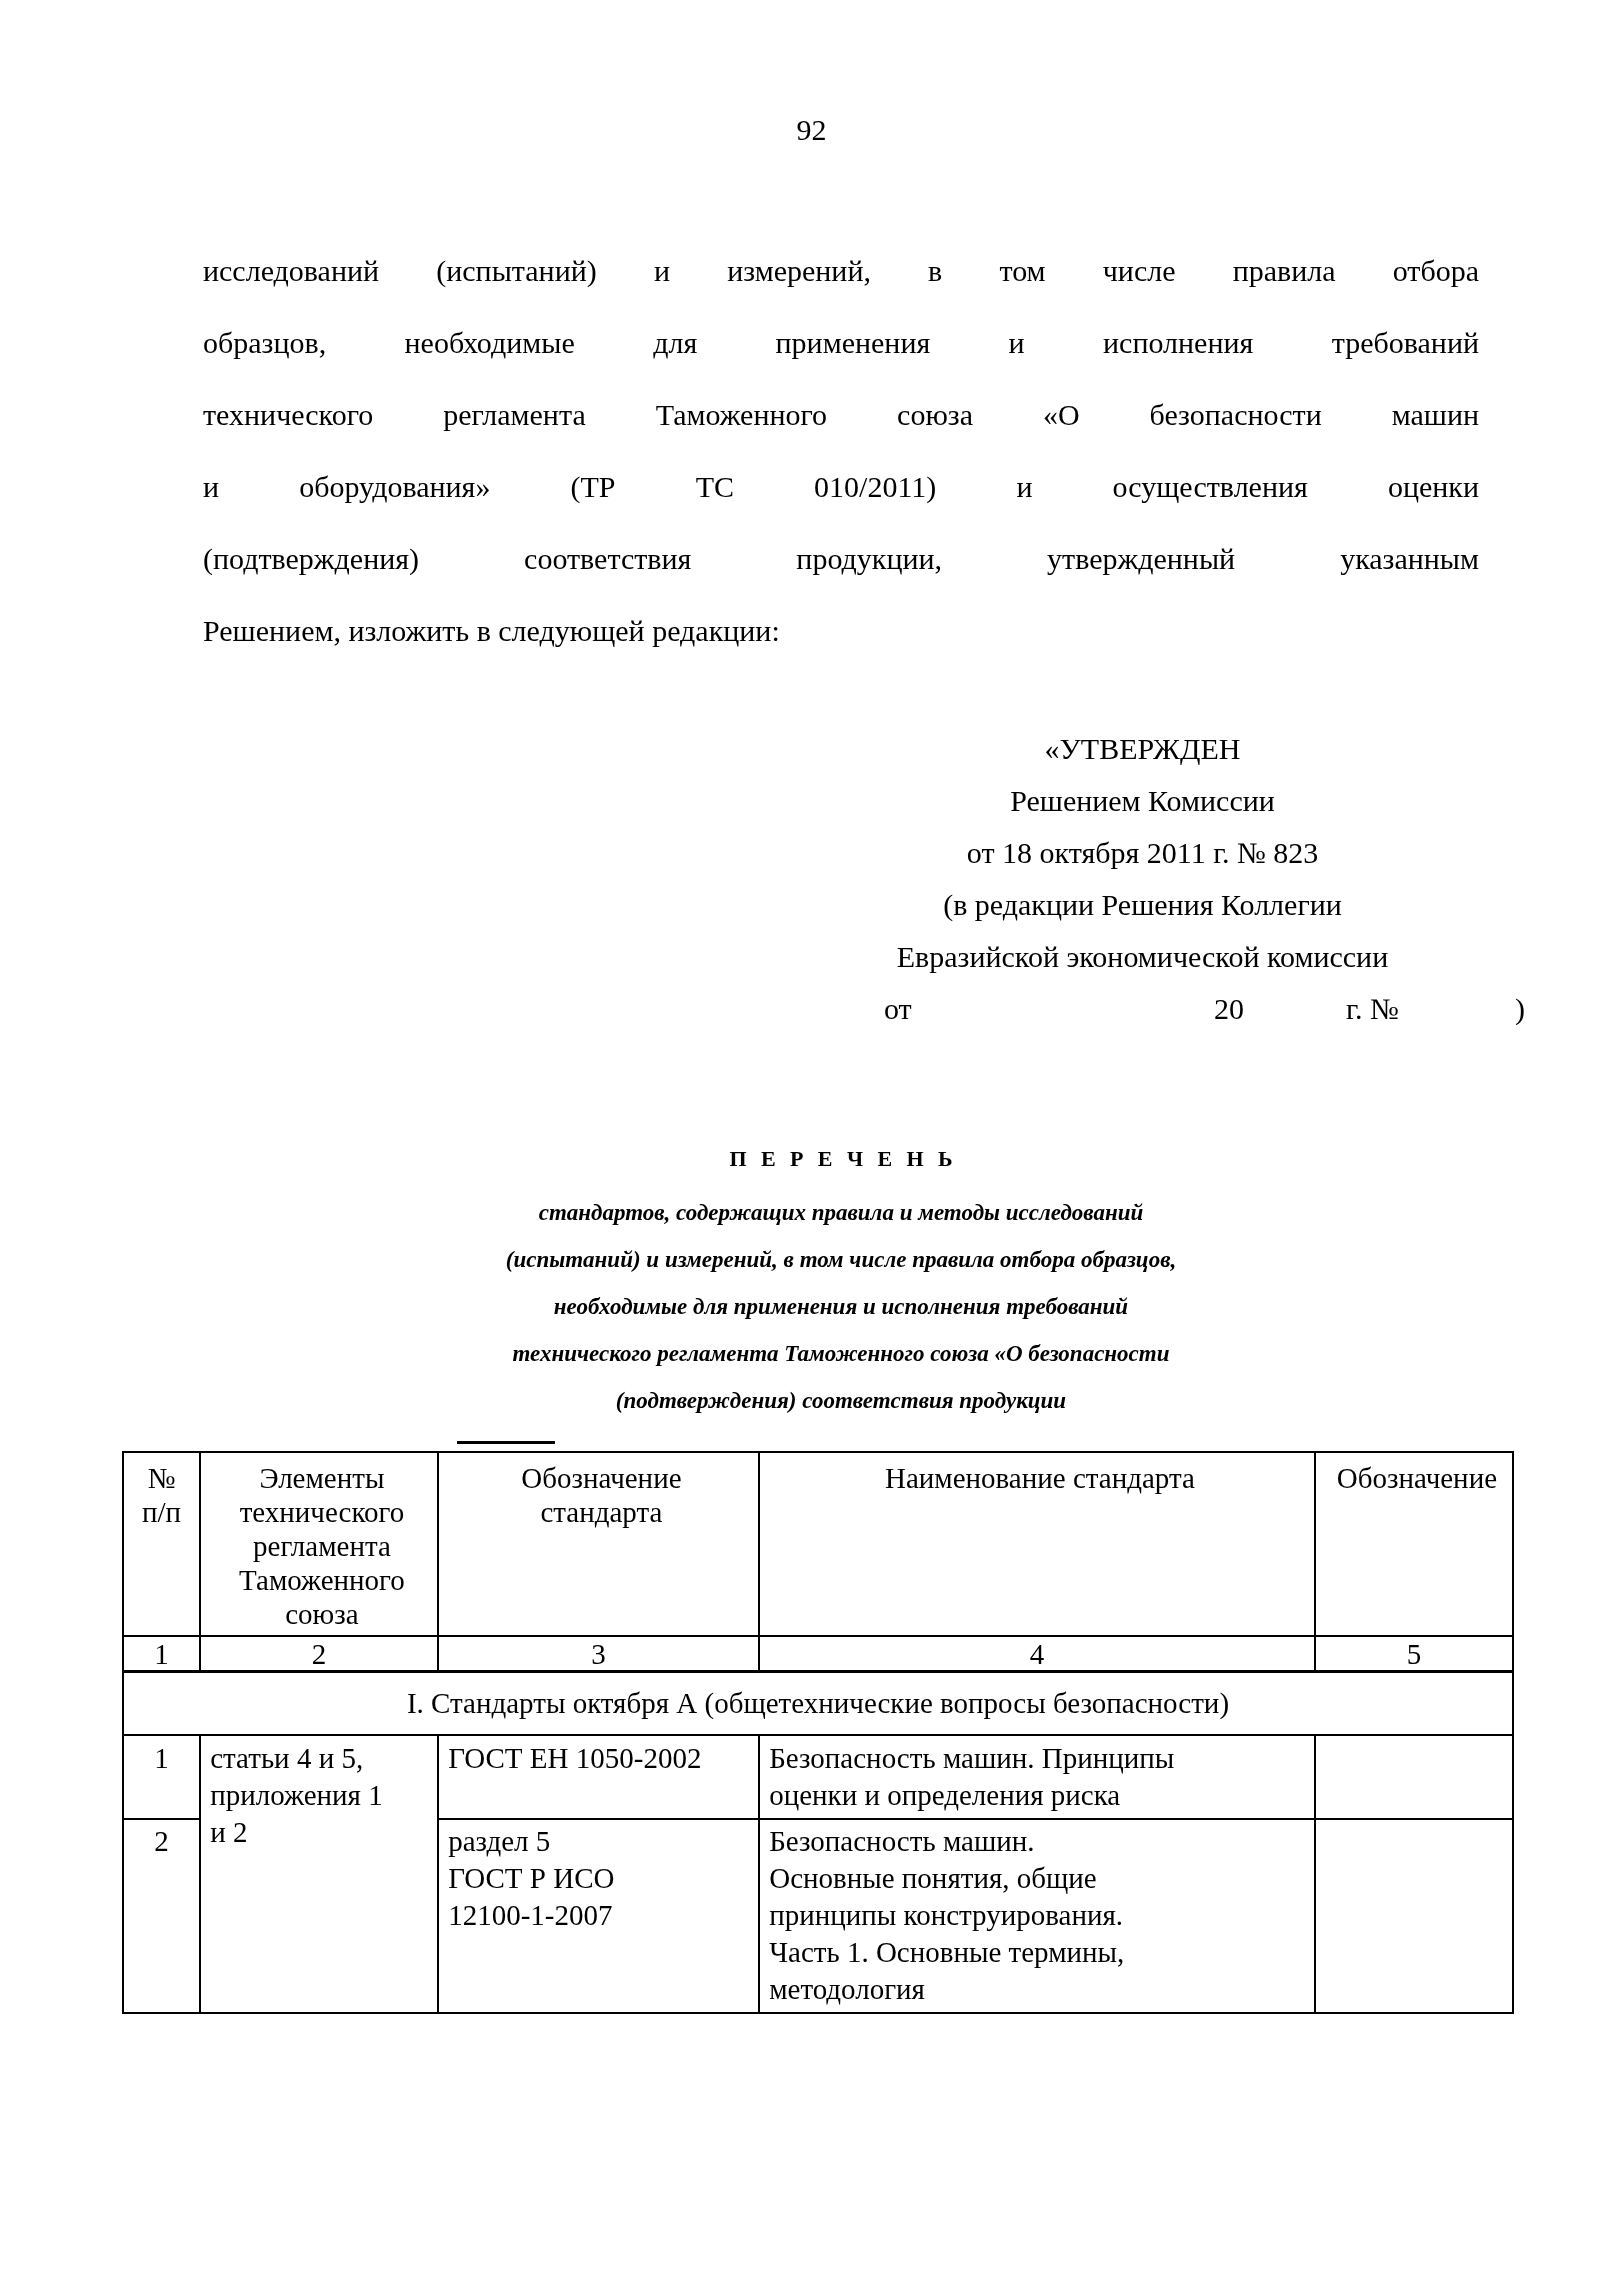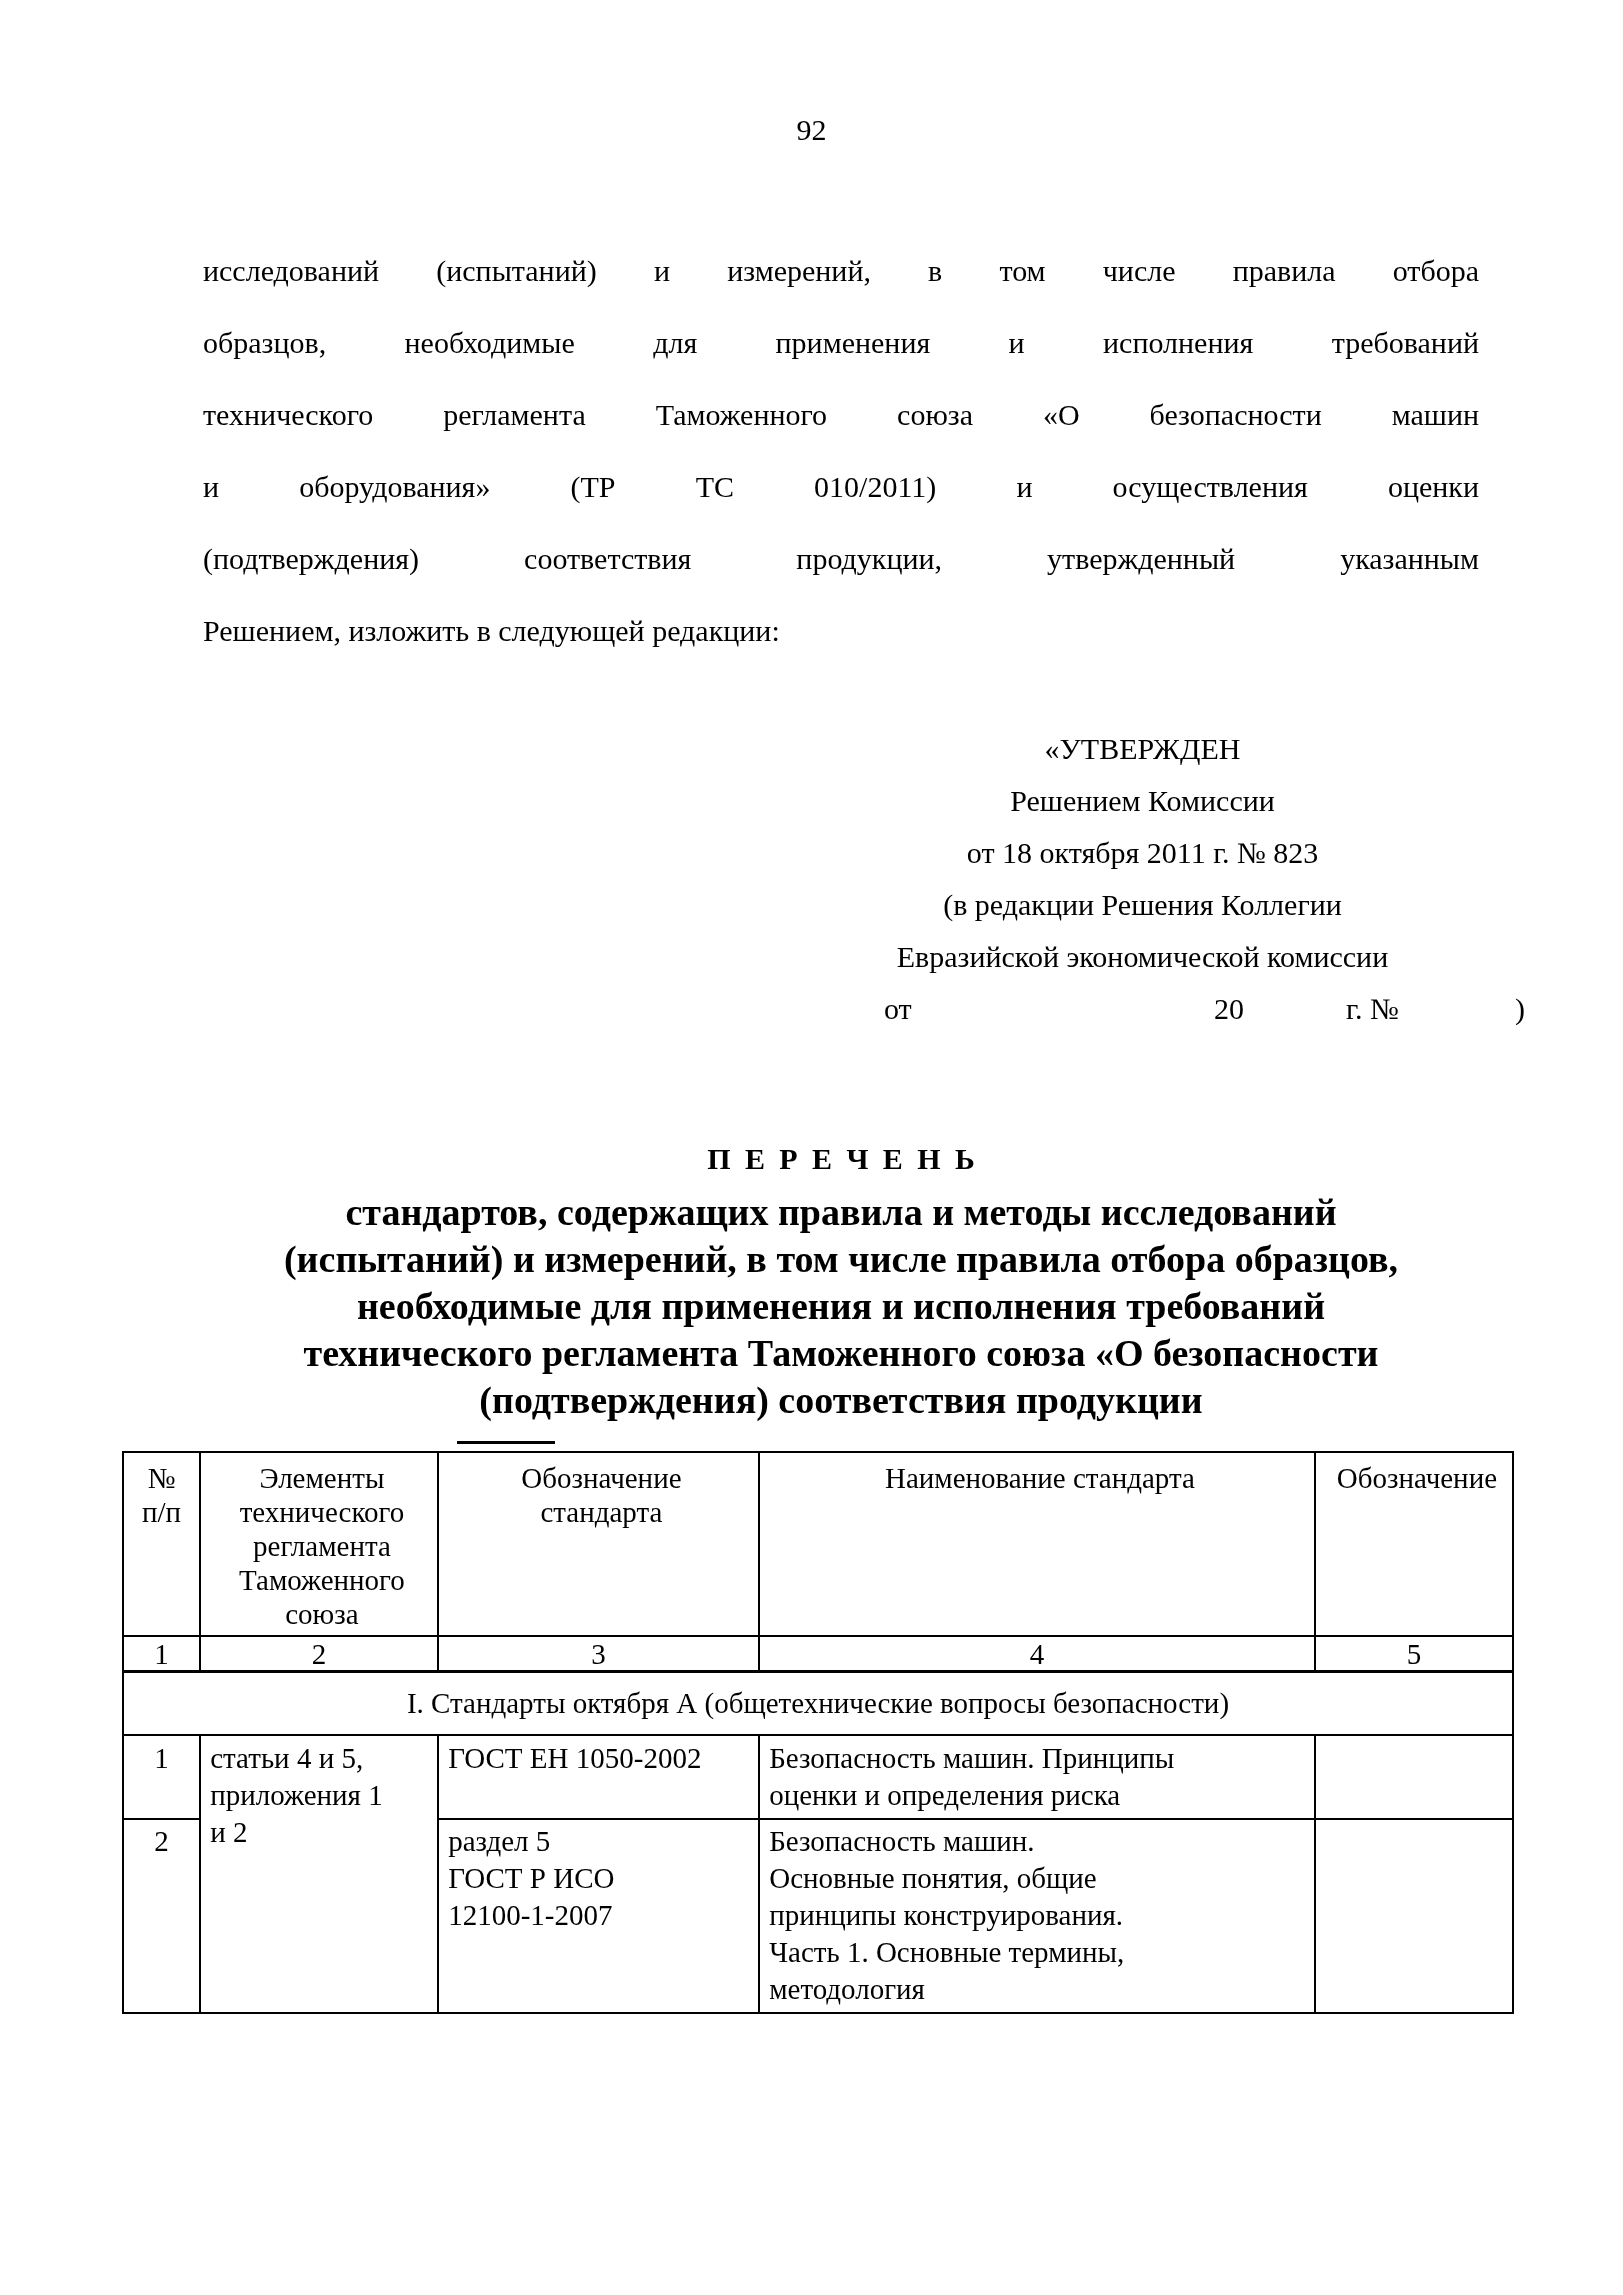--- a/index.html
+++ b/index.html
@@ -48,28 +48,28 @@
   .date-line .paren { left:700px; }
 
   
   .list-head {
     margin:101px 0 0 203px;
     width:1276px;
     text-align:center;
     font-weight:bold;
   }
   .lh-title {
-    font-size:30px;
+    font-size:22px;
     letter-spacing:14.4px;
     padding-left:14.4px;
     line-height:46px;
     margin-bottom:6.5px;
     text-align:center;
   }
-  .lh-line { font-size:38px; line-height:47px; }
+  .lh-line { font-size:23px; line-height:47px;font-style:italic; }
 
   
   .table-wrap { position:relative; margin:27.5px 0 0 122px; width:1391px; }
   .scan-artifact {
     position:absolute; top:-10.5px; left:335px;
     width:98px; height:3.3px; background:#000;
   }
   table.std {
     border-collapse:collapse;
     table-layout:fixed;

